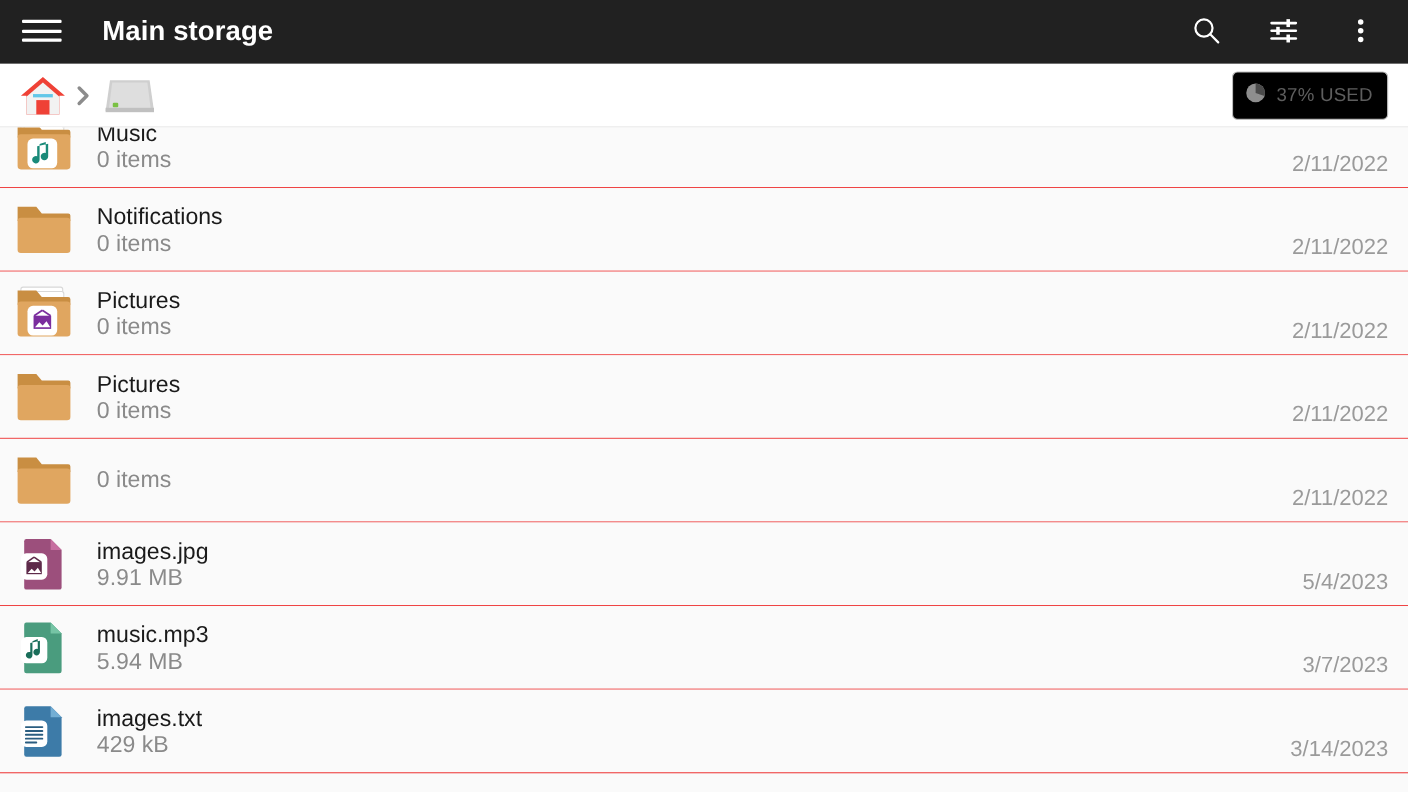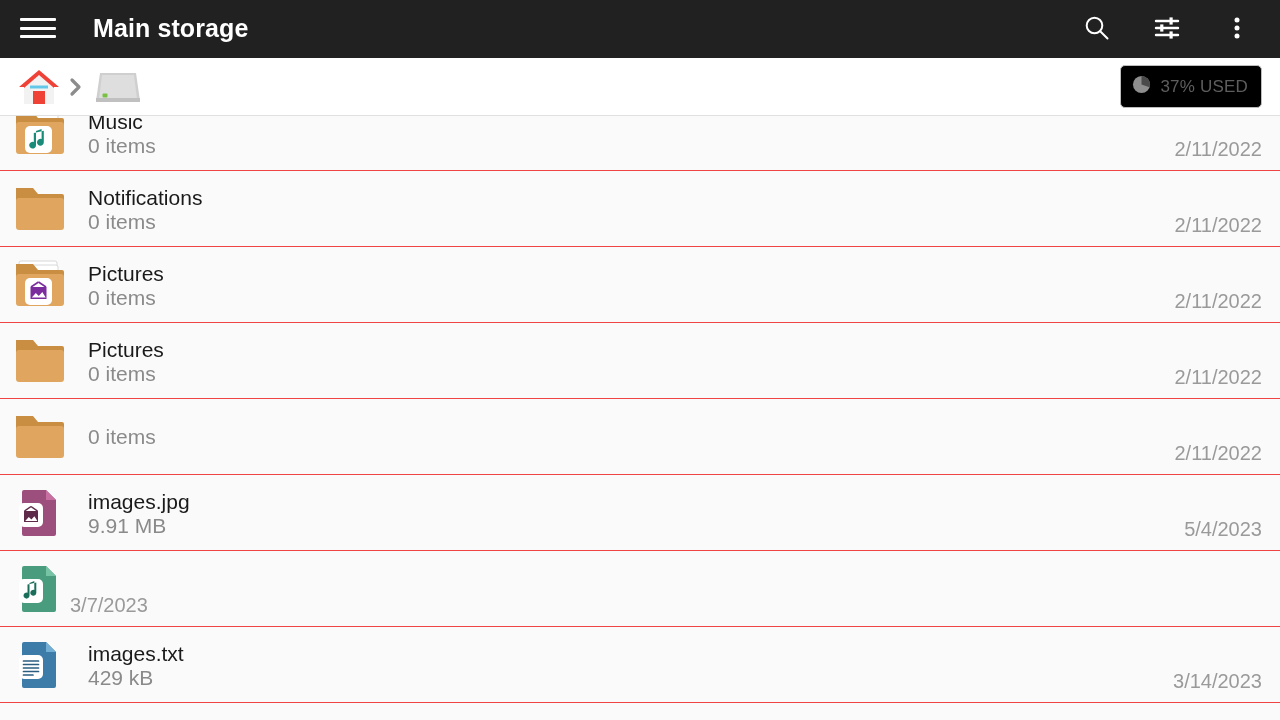--- a/index.html
+++ b/index.html
@@ -319,20 +319,24 @@
 
     <div class="row">
       <div class="row-icon">
         <svg width="60" height="56" viewBox="0 0 60 56">
           <path d="M14 5 h22 l10 10 v34 a2 2 0 0 1 -2 2 H14 a2 2 0 0 1 -2 -2 V7 a2 2 0 0 1 2 -2 Z" fill="#4a9c7e"></path>
           <path d="M36 5 l10 10 h-10 Z" fill="#76c4a5"></path>
           <rect x="9" y="18" width="24" height="24" rx="5" fill="#ffffff"></rect>
           <path d="M19.5 22 v12.6 a3 3 0 1 1 -2 -2.8 V23.6 l8.8-2 v10.2 a3 3 0 1 1 -2 -2.8 V20 Z" fill="#1a6e5a"></path>
         </svg>
       </div>
+      <div class="row-text">
+        <div class="row-name">music.mp3</div>
+        <div class="row-sub">5.94 MB</div>
+      </div>
       <div class="row-date">3/7/2023</div>
     </div>
 
     <div class="row">
       <div class="row-icon">
         <svg width="60" height="56" viewBox="0 0 60 56">
           <path d="M14 5 h22 l10 10 v34 a2 2 0 0 1 -2 2 H14 a2 2 0 0 1 -2 -2 V7 a2 2 0 0 1 2 -2 Z" fill="#3d7ba8"></path>
           <path d="M36 5 l10 10 h-10 Z" fill="#73aed4"></path>
           <rect x="9" y="18" width="24" height="24" rx="5" fill="#ffffff"></rect>
           <g stroke="#2a5d80" stroke-width="1.7" stroke-linecap="round">

